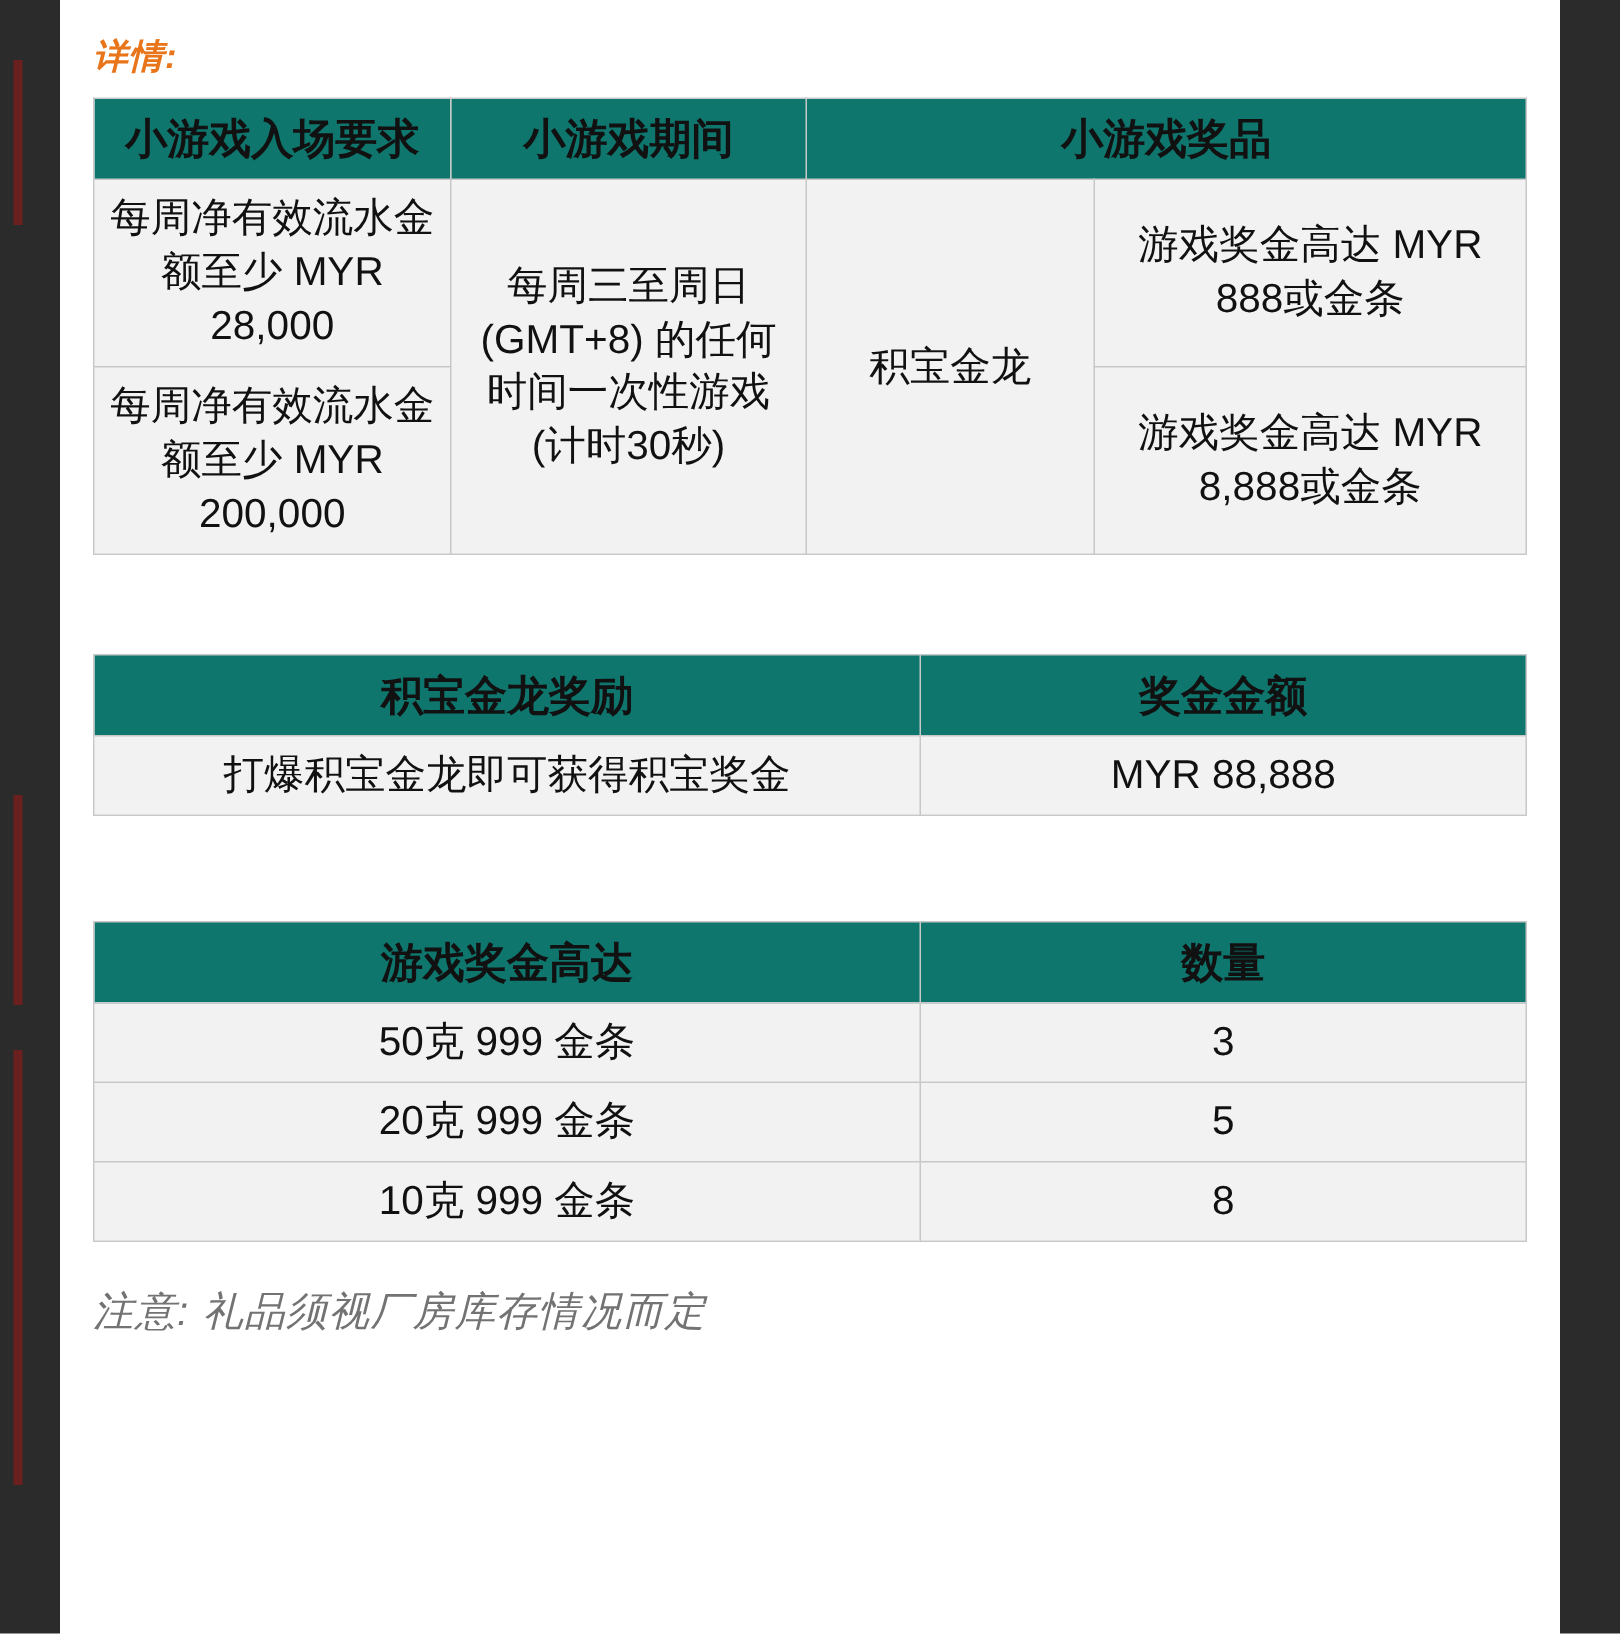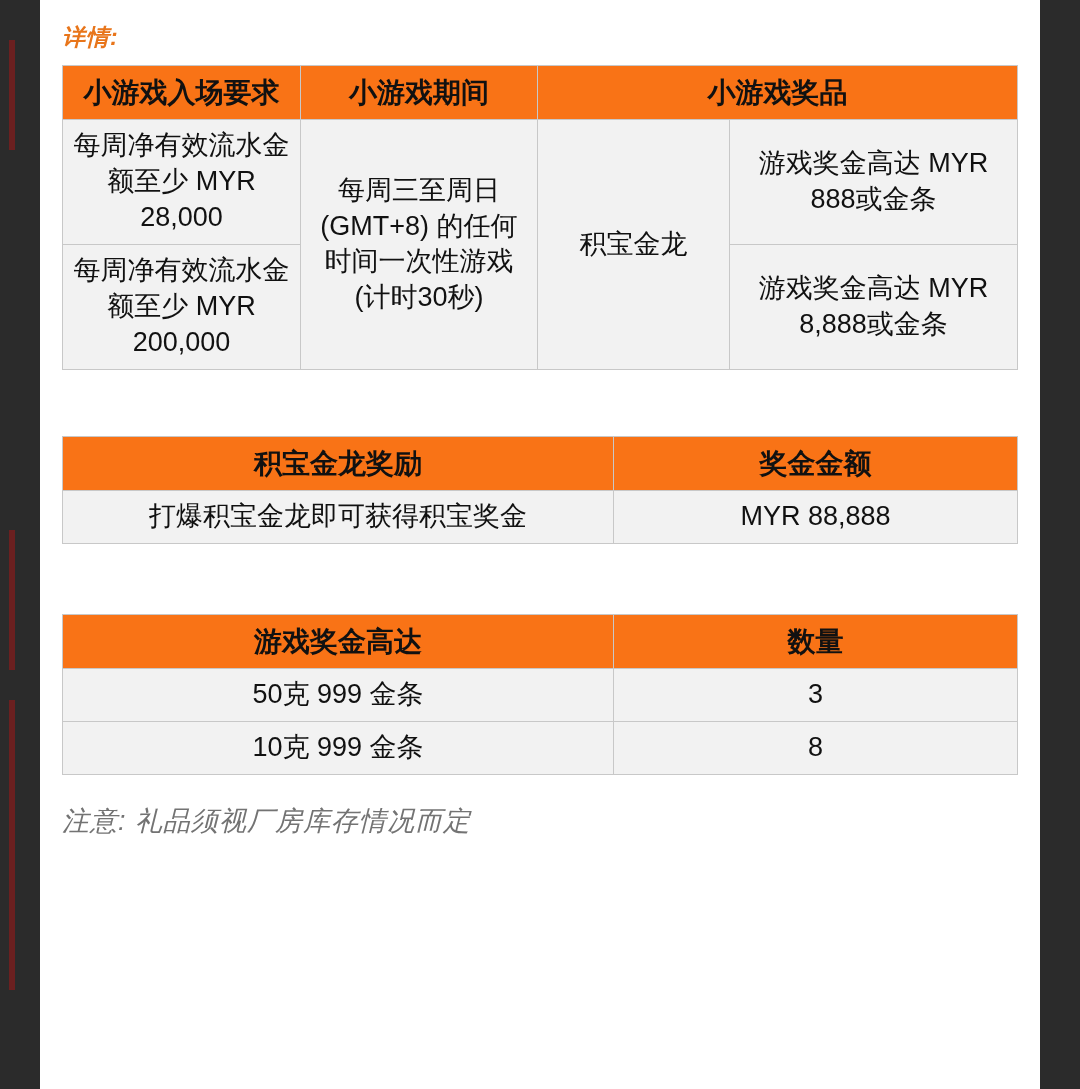--- a/index.html
+++ b/index.html
@@ -66,21 +66,21 @@
     border: 1px solid #c8c8c8;
     padding: 8px 10px;
     text-align: center;
     vertical-align: middle;
     font-size: 27px;
     color: #111111;
     line-height: 1.33;
     font-weight: normal;
   }
   table.tbl th {
-    background: #f97316;
+    background: #0f766e;
     font-weight: bold;
     font-size: 28px;
   }
   table.tbl td {
     background: #f2f2f2;
   }
 
   .gap-lg { height: 66px; }
   .gap-md { height: 70px; }
 
@@ -160,20 +160,24 @@
     <tbody>
       <tr>
         <th>游戏奖金高达</th>
         <th>数量</th>
       </tr>
       <tr>
         <td>50克 999 金条</td>
         <td>3</td>
       </tr>
       <tr>
+        <td>20克 999 金条</td>
+        <td>5</td>
+      </tr>
+      <tr>
         <td>10克 999 金条</td>
         <td>8</td>
       </tr>
     </tbody>
   </table>
 
   <div class="note">注意: 礼品须视厂房库存情况而定</div>
 
 </div>
 

